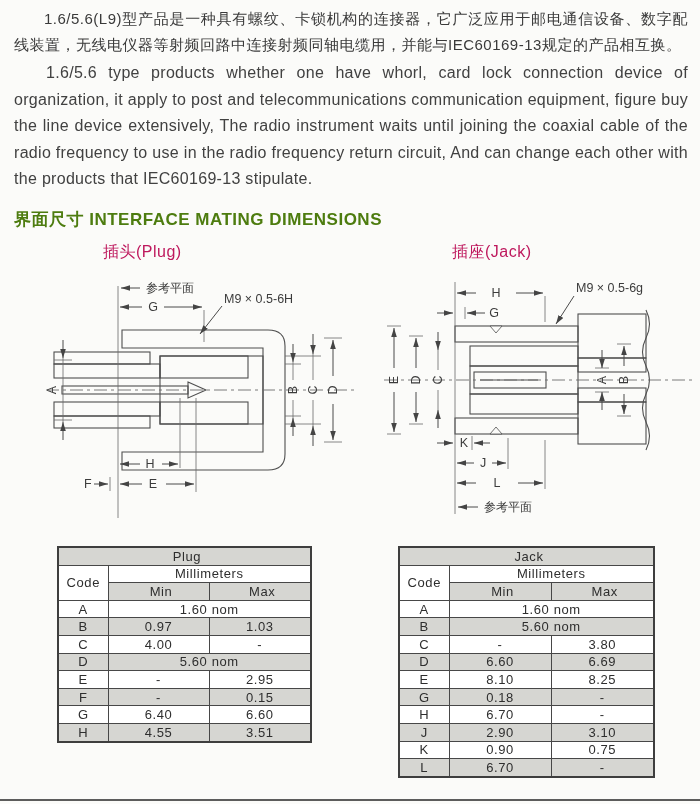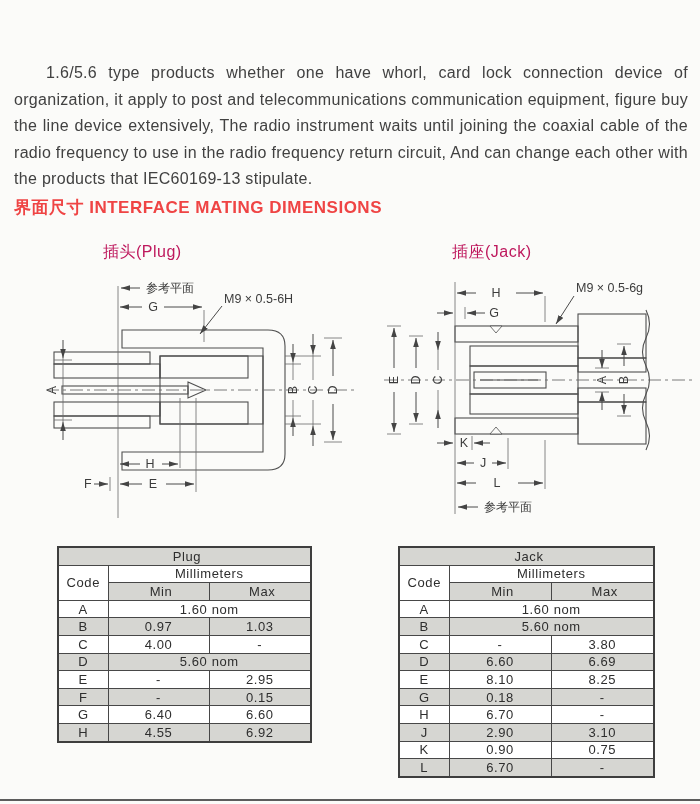--- a/index.html
+++ b/index.html
@@ -1,21 +1,21 @@
 <!DOCTYPE html>
 <html><head>
 <meta charset="utf-8">
 <style>
   html,body{margin:0;padding:0;background:#e9e9e9;}
   .page{position:relative;width:700px;height:804px;background:#fbfbf9;overflow:hidden;
         font-family:"Liberation Sans","DejaVu Sans",sans-serif;color:#3a3a3a;}
   .para{position:absolute;left:14px;right:12px;text-align:justify;}
   .para-zh{top:6px;font-size:15px;line-height:26px;text-indent:2em;letter-spacing:.5px;}
   .para-en{top:60px;font-size:16px;line-height:26.5px;text-indent:2em;letter-spacing:.3px;color:#414141;}
-  .section-heading{position:absolute;left:14px;top:196px;font-size:17px;font-weight:bold;color:#ef4444;letter-spacing:.5px;}
+  .section-heading{position:absolute;left:14px;top:208px;font-size:17px;font-weight:bold;color:#4d7c0f;letter-spacing:.5px;}
   .diagram-title{position:absolute;top:242px;font-size:16px;color:#be185d;letter-spacing:.5px;}
   .plug-title{left:103px;} .jack-title{left:452px;}
   svg.diagram{position:absolute;}
   #plug-svg{left:40px;top:272px;} #jack-svg{left:378px;top:266px;}
   svg .dim{stroke:#4a4a4a;stroke-width:1;fill:none;}
   svg .thin{stroke:#6b6b6b;stroke-width:.8;fill:none;}
   svg .cl{stroke:#6b6b6b;stroke-width:.9;stroke-dasharray:13 4 3 4;fill:none;}
   svg .outline{stroke:#4f4f4f;stroke-width:1.1;fill:none;}
   svg text.dl{font-family:"Liberation Sans","DejaVu Sans",sans-serif;font-size:12.5px;fill:#3c3c3c;}
   svg text.zh{font-size:12px;}
@@ -26,20 +26,21 @@
         padding:0 2px;color:#2e2e2e;letter-spacing:.6px;overflow:hidden;}
   .dim-table td.shade{background:#d6d6d2;padding-left:7px;}
   .dim-table tbody tr:nth-child(even) td{background:#d6d6d2;}
   .scan-edge{position:absolute;left:0;right:0;top:799px;height:2px;background:#5c5c5c;}
 </style>
 </head>
 <body>
 
 <div class="page">
 
+  <div class="para para-zh">1.6/5.6(L9)型产品是一种具有螺纹、卡锁机构的连接器，它广泛应用于邮电通信设备、数字配线装置，无线电仪器等射频回路中连接射频同轴电缆用，并能与IEC60169-13规定的产品相互换。</div>
   <div class="para para-en">1.6/5.6 type products whether one have whorl, card lock connection device of organization, it apply to post and telecommunications communication equipment, figure buy the line device extensively, The radio instrument waits until joining the coaxial cable of the radio frequency to use in the radio frequency return circuit, And can change each other with the products that IEC60169-13 stipulate.</div>
 
   <div class="section-heading">
     <span>界面尺寸</span>
     <span>INTERFACE MATING DIMENSIONS</span>
   </div>
 
   <div class="diagram-title plug-title">插头(Plug)</div>
   <div class="diagram-title jack-title">插座(Jack)</div>
 
@@ -318,21 +319,21 @@
           <td>0.15</td>
         </tr>
       <tr>
           <td>G</td>
           <td>6.40</td>
           <td>6.60</td>
         </tr>
       <tr>
           <td>H</td>
           <td>4.55</td>
-          <td>6.92</td>
+          <td>3.51</td>
         </tr>
     </tbody>
   </table>
 
   <table class="dim-table jack-table">
     <colgroup>
         <col style="width:50px">
         <col style="width:102px">
         <col style="width:103px">
       </colgroup>

